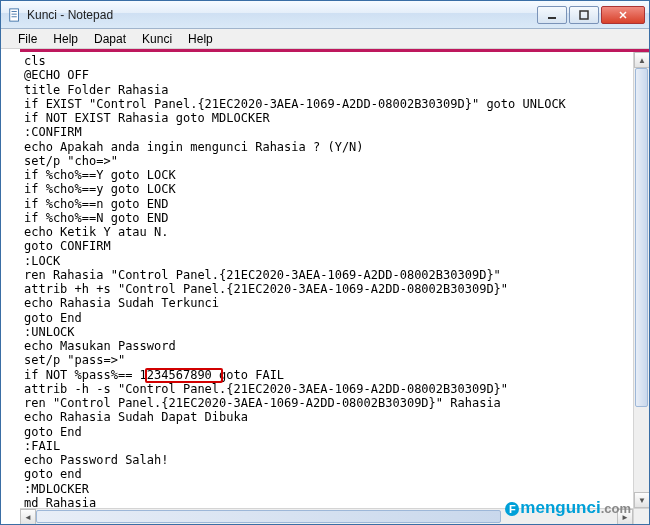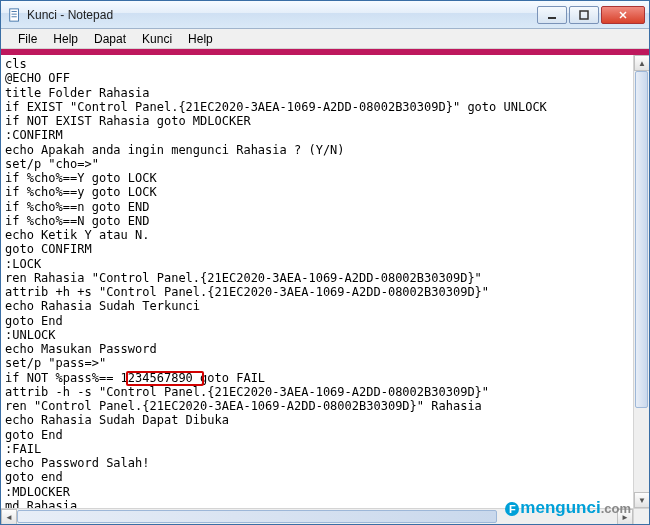--- a/index.html
+++ b/index.html
@@ -81,21 +81,22 @@
       padding: 2px 8px;
       font-size: 12px;
       color: #000;
       cursor: default;
     }
 
     .editor-wrap {
       flex: 1;
       position: relative;
       overflow: hidden;
-      border-top: 6px solid #be185d;
+      border-top: 3px solid #be185d;
+      margin-left: 19px;
     }
     .editor {
       position: absolute;
       inset: 0 16px 16px 0;
       padding: 2px 0 2px 4px;
       font-family: "Lucida Console", Consolas, monospace;
       font-size: 12px;
       line-height: 14.25px;
       white-space: pre;
       overflow: hidden;

